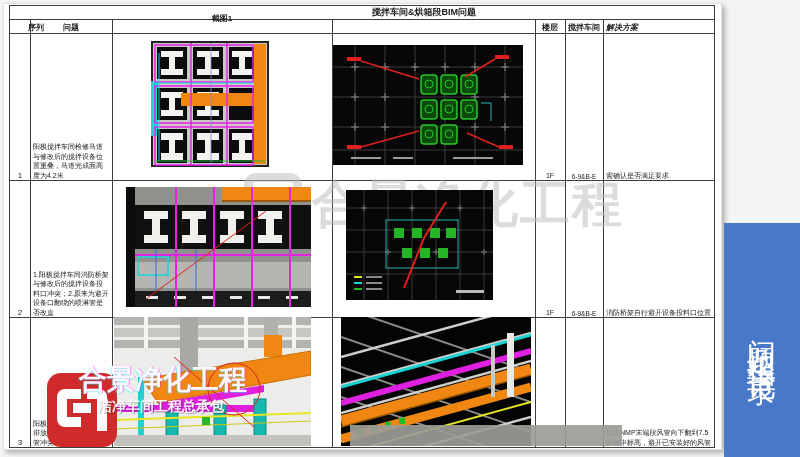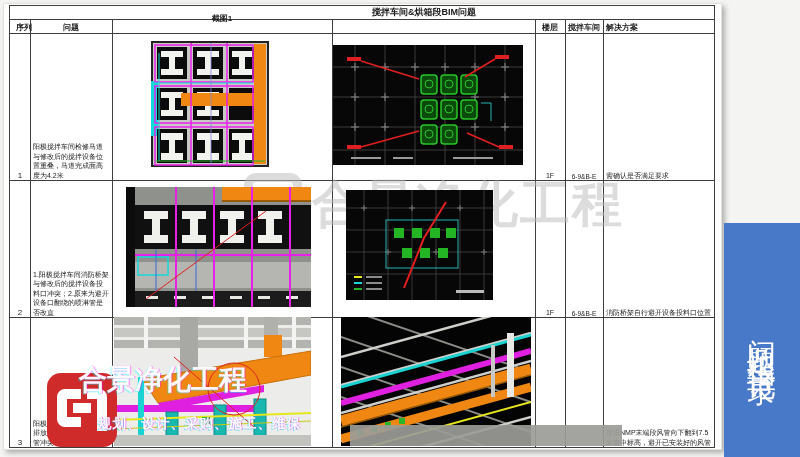--- a/index.html
+++ b/index.html
@@ -8,21 +8,21 @@
   .page{position:absolute;left:3px;top:3px;width:717px;height:445px;background:#ffffff;
         box-shadow:3px 3px 5px rgba(0,0,0,.28);border:1px solid #e2e2e0;}
   .tbl{position:absolute;left:5px;top:1px;width:704px;height:441px;border:1px solid #3d3d3d;}
   .hl{position:absolute;left:0;width:704px;height:1px;background:#3d3d3d;z-index:1;}
   .vl{position:absolute;top:13px;width:1px;height:428px;background:#3d3d3d;z-index:1;}
   .cell{position:absolute;display:flex;align-items:flex-end;justify-content:center;
         color:#1a1a1a;z-index:2;}
   .title-cell{font-weight:bold;font-size:9px;}
   .title-cell span{transform:translateX(62px);}
   .hdr{font-weight:bold;font-size:8px;}
-  .hdr-left{justify-content:flex-start;padding-left:3px;}
+  .hdr-left{justify-content:flex-start;padding-left:3px;font-style:italic;}
   .seq{font-size:8px;}
   .ptext{font-size:7px;line-height:9.5px;padding:0 3px;text-align:left;}
   .small{font-size:7px;line-height:9.5px;}
   .axisv{font-size:6.5px;}
   .sol{justify-content:flex-start;}
   .sol .inner{padding:0 3px;text-align:left;}
   .shot{position:absolute;z-index:3;}
   .shot svg{display:block;}
   .wm-center{position:absolute;left:308px;top:167px;z-index:2;font-size:50px;font-weight:bold;
              letter-spacing:2px;color:rgba(185,185,185,.5);white-space:nowrap;}
@@ -64,21 +64,21 @@
       <div class="vl" style="left:102px"></div>
       <div class="vl" style="left:322px"></div>
       <div class="vl" style="left:525px"></div>
       <div class="vl" style="left:555px"></div>
       <div class="vl" style="left:593px"></div>
 
       <div class="cell title-cell" style="left:0;top:0;width:704px;height:13px">
         <span>搅拌车间&amp;烘箱段BIM问题</span>
       </div>
 
-      <div class="cell hdr" style="left:4px;top:13px;width:20px;height:14px">序列</div>
+      <div class="cell hdr" style="left:16px;top:13px;width:20px;height:14px">序列</div>
       <div class="cell hdr" style="left:20px;top:13px;width:82px;height:14px">问题</div>
       <div class="cell hdr" style="left:102px;top:4px;width:220px;height:14px">截图1</div>
       <div class="cell hdr" style="left:525px;top:13px;width:30px;height:14px">楼层</div>
       <div class="cell hdr" style="left:555px;top:13px;width:38px;height:14px">搅拌车间</div>
       <div class="cell hdr hdr-left" style="left:593px;top:13px;width:111px;height:14px">解决方案</div>
 
       <div class="cell seq" style="left:0;top:27px;width:20px;height:147px">1</div>
       <div class="cell" style="left:20px;top:27px;width:82px;height:147px">
         <div class="ptext">阳极搅拌车间检修马道与修改后的搅拌设备位置重叠，马道完成面高度为4.2米</div>
       </div>
@@ -391,19 +391,19 @@
 
     <div class="wm-bar"></div>
     <div class="logo">
       <svg width="70" height="74" viewBox="0 0 70 74">
         <path d="M20 16 h-2 a8 8 0 0 0 -8 8 v22 a8 8 0 0 0 8 8 h16 v-10 h-14 v-18 h14 v-10 z" fill="#ffffff"></path>
         <path d="M40 16 h12 a8 8 0 0 1 8 8 v34 h-10 v-32 h-10 z" fill="#ffffff"></path>
         <rect x="26" y="30" width="18" height="10" fill="#ffffff"></rect>
       </svg>
     </div>
     <div class="wm-company">合景净化工程</div>
-    <div class="wm-slogan">规划、设计、采购、施工、维保</div>
+    <div class="wm-sub">洁净车间工程总承包</div>
   </div>
 
   <div class="banner">
     <span>问题报告记录</span>
   </div>
 </div>
 
 </body></html>

